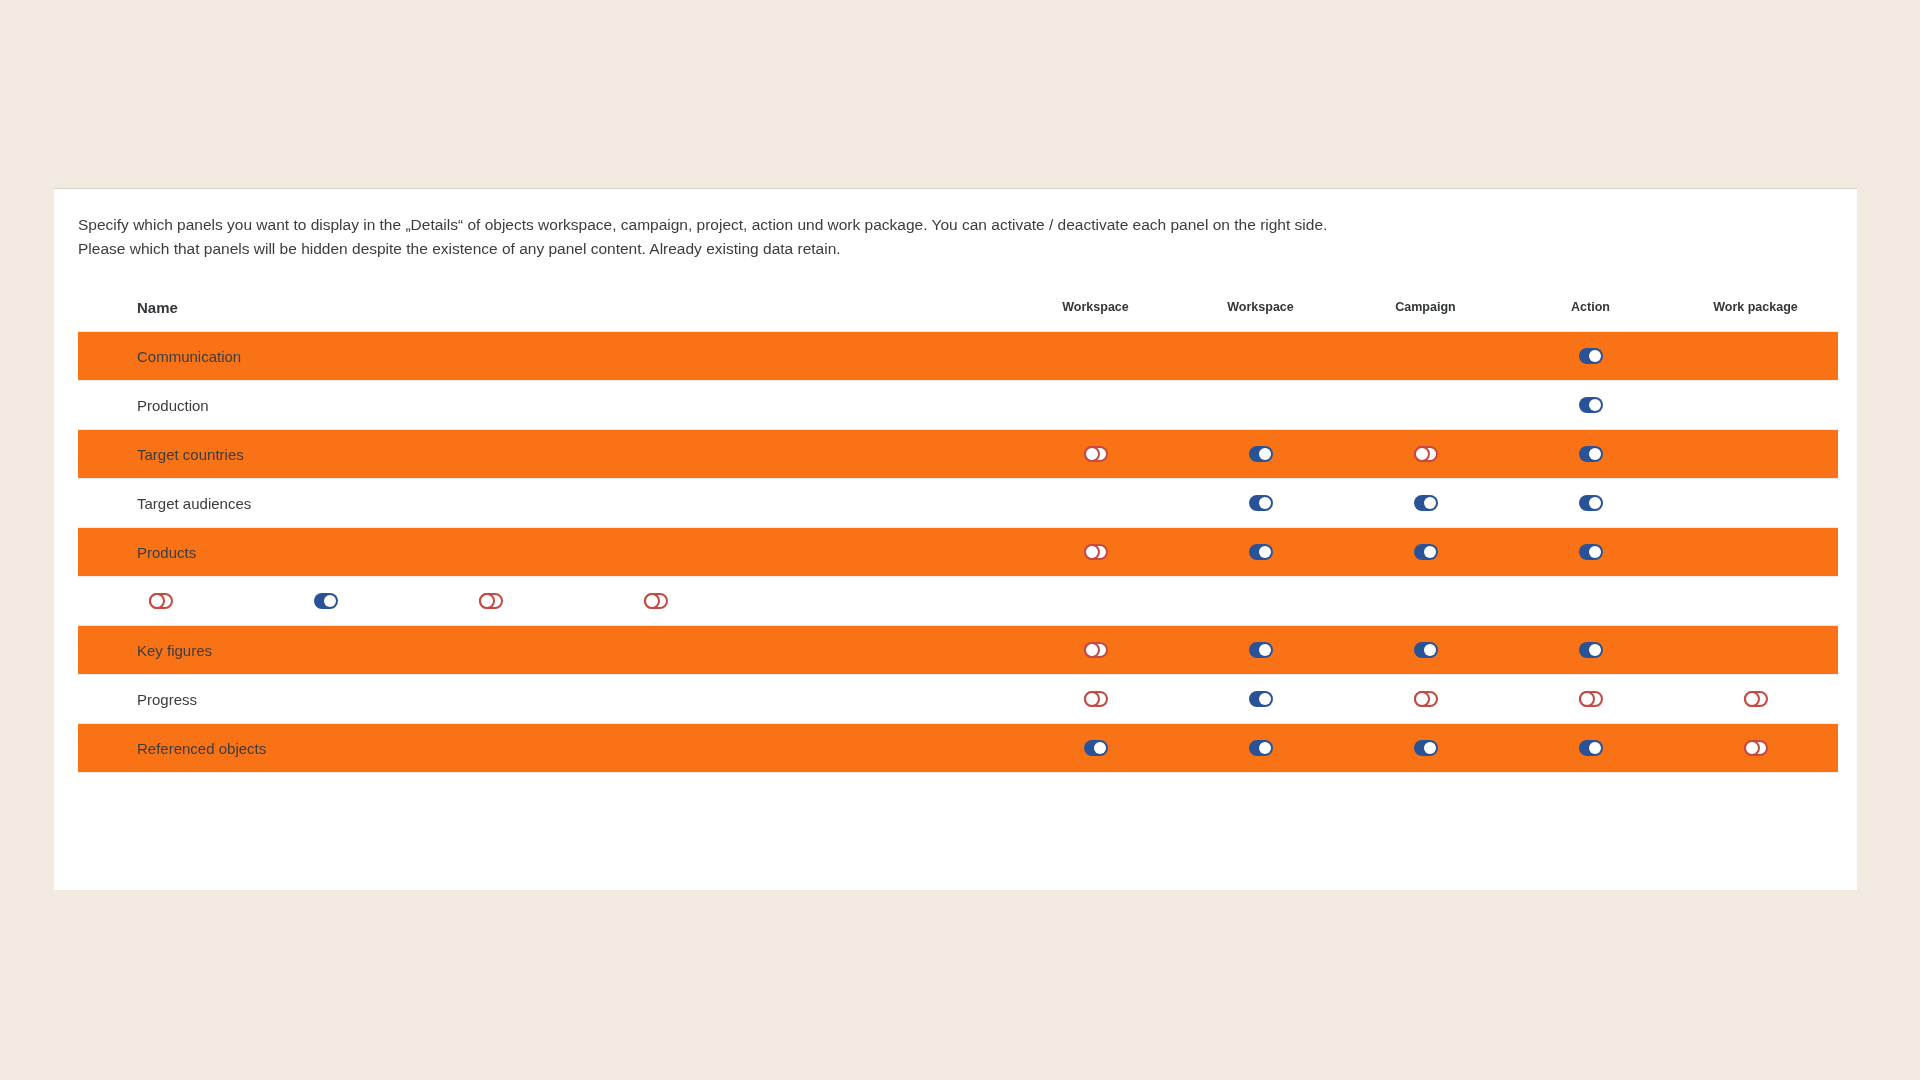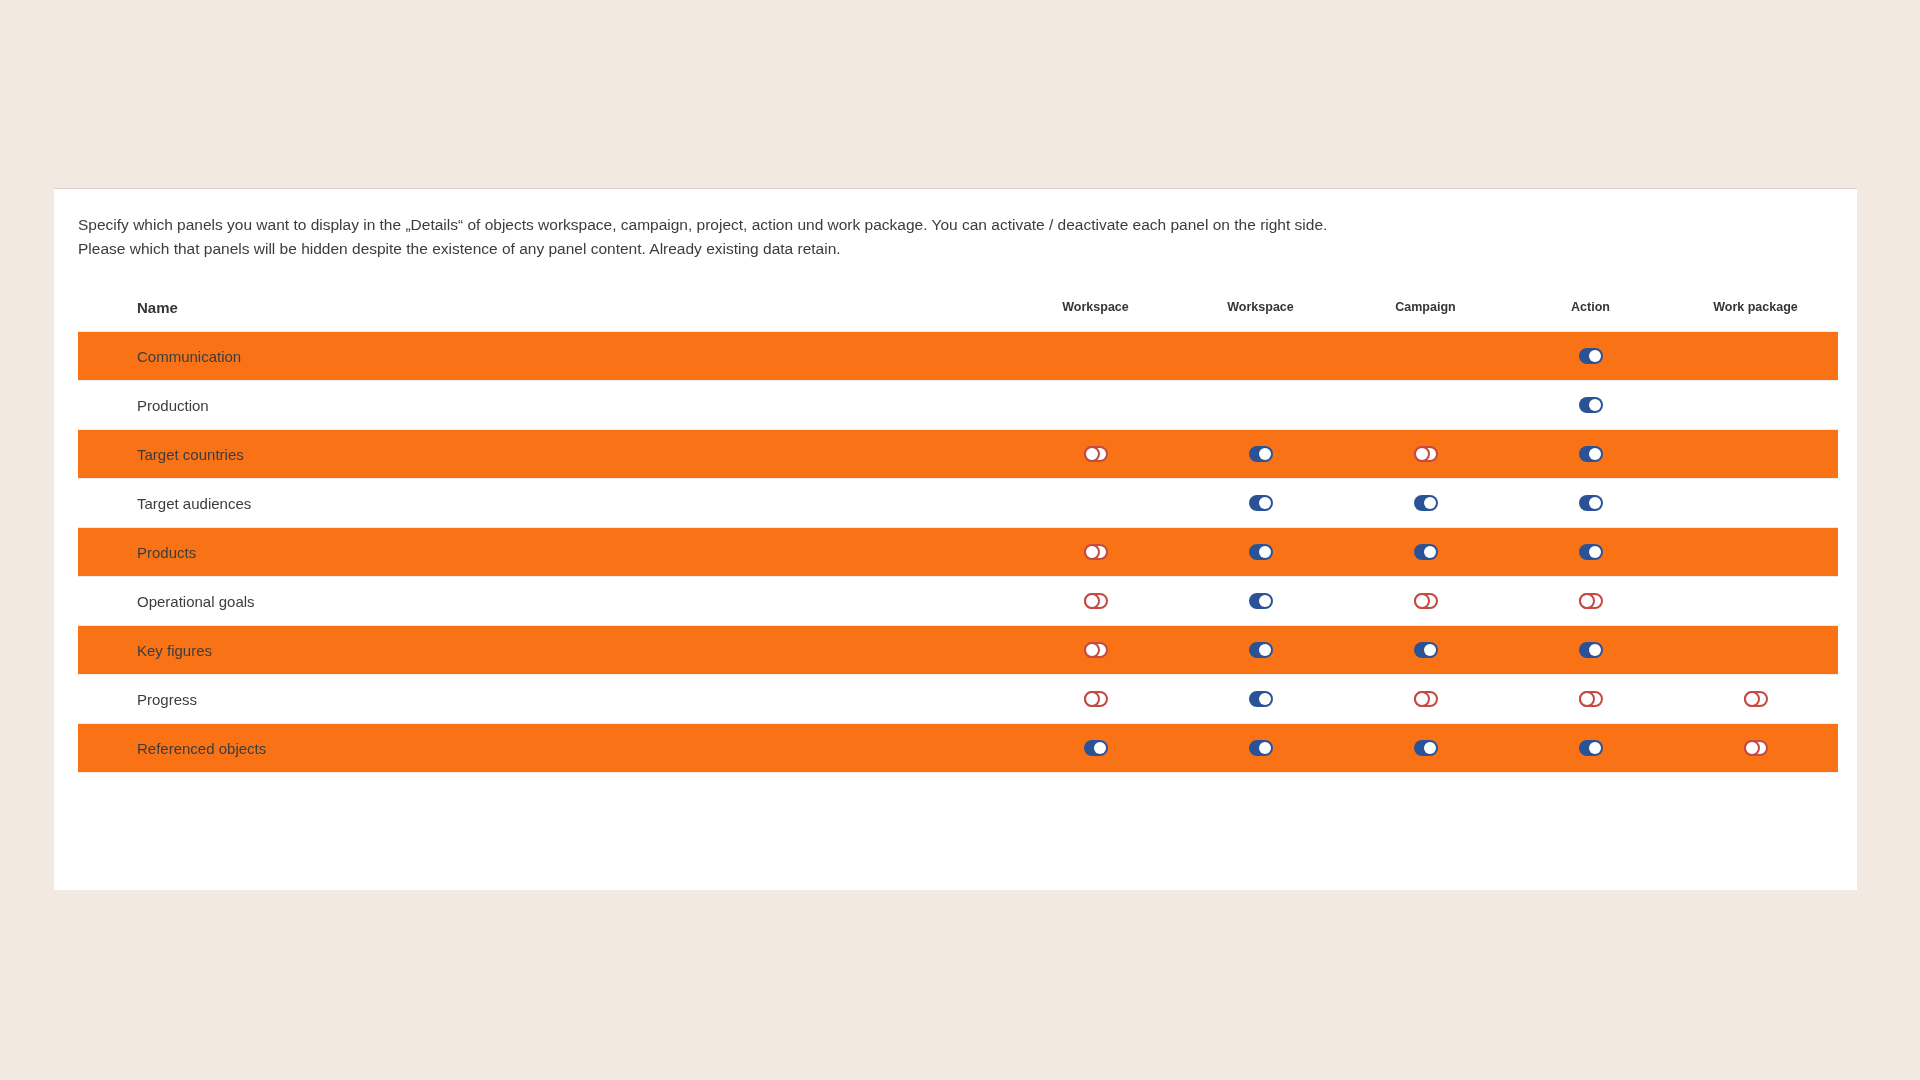--- a/index.html
+++ b/index.html
@@ -213,21 +213,20 @@
             </div>
           </div>
           <div class="cell-col">
             <div class="toggle on">
               <span class="knob"></span>
             </div>
           </div>
           <div class="cell-col"></div>
         </div>
         <div class="trow">
-          <div class="cell-name">Operational goals</div>
           <div class="cell-col">
             <div class="toggle off">
               <span class="knob"></span>
             </div>
           </div>
           <div class="cell-col">
             <div class="toggle on">
               <span class="knob"></span>
             </div>
           </div>

